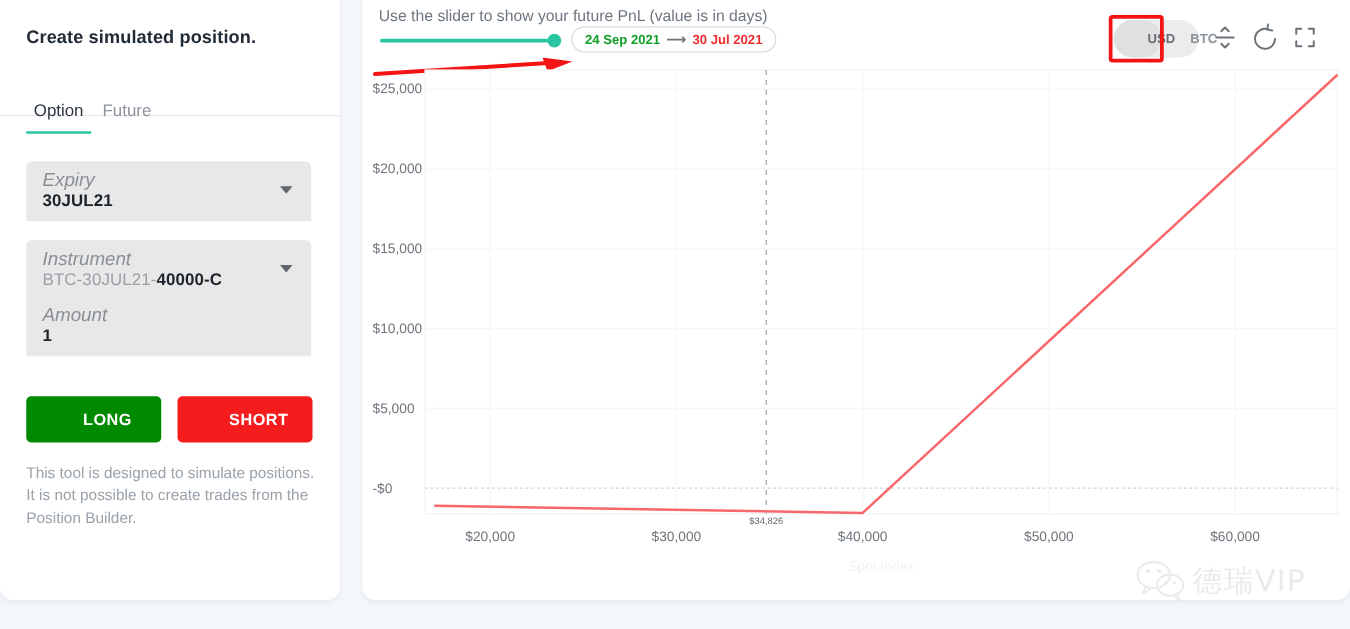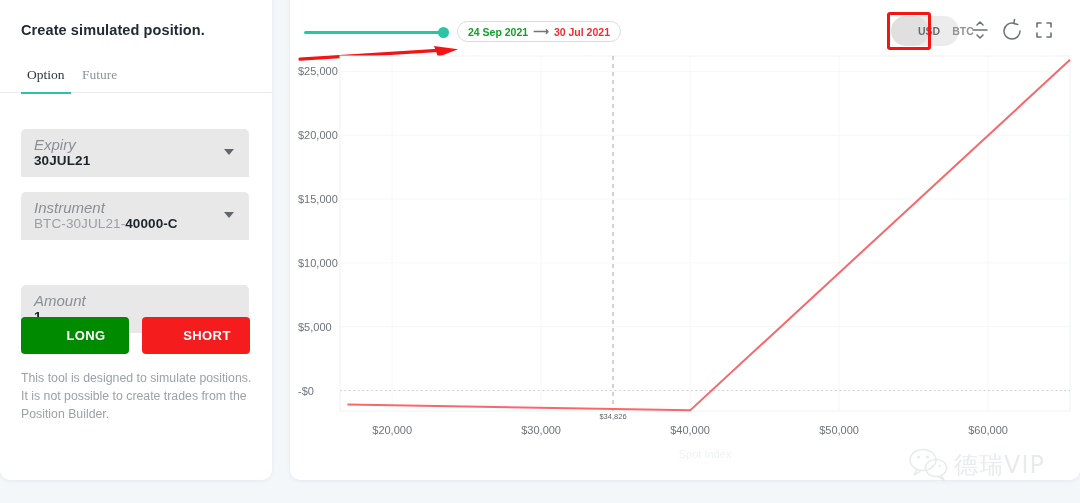--- a/index.html
+++ b/index.html
@@ -35,27 +35,27 @@
     text-align: center;
   }
   #tabs {
     position: absolute;
     left: 0; top: 64px;
     width: 272px; height: 35px;
     border-bottom: 1px solid #e8eaee;
   }
   .tab {
     position: absolute;
-    top: 8px;
+    top: 22px;
     font-size: 13.5px;
     color: #8d949e;
     padding-bottom: 9px;
     cursor: pointer;
     background: none; border: none;
-    font-family: Liberation Serif, serif;
+    font-family: Liberation Sans, sans-serif;
   }
   .tab.active {
     color: #2b3542;
     border-bottom: 2.5px solid #2ac6a4;
   }
   #tab-option { left: 21px; }
   #tab-future { left: 76px; }
 
   .field {
     position: absolute;
@@ -84,21 +84,21 @@
   .chev {
     position: absolute;
     right: 15px; top: 20px;
     width: 0; height: 0;
     border-left: 5px solid transparent;
     border-right: 5px solid transparent;
     border-top: 6px solid #5f666e;
   }
   #field-expiry { top: 135px; }
   #field-instrument { top: 198px; }
-  #field-amount { top: 243px; margin-top: 48px; }
+  #field-amount { top: 243px; }
 
   .trade-btn {
     position: absolute;
     top: 323px;
     width: 108px; height: 37px;
     border: none;
     border-radius: 4px;
     color: #fff;
     font-size: 13px;
     font-weight: bold;
@@ -317,20 +317,21 @@
     </div>
 
     <button class="trade-btn" id="btn-long">LONG</button>
     <button class="trade-btn" id="btn-short">SHORT</button>
 
     <div id="disclaimer">This tool is designed to simulate positions. It is not possible to create trades from the Position Builder.</div>
   </div>
 
   <div id="right-panel">
 
+    <div id="slider-caption">Use the slider to show your future PnL (value is in days)</div>
     <div id="slider-track"></div>
     <div id="slider-thumb"></div>
 
     <div id="date-pill">
       <span id="date-start">24 Sep 2021</span>
       <span id="date-arrow">⟶</span>
       <span id="date-end">30 Jul 2021</span>
     </div>
 
     <svg id="annot-arrow" viewBox="0 0 162 16">

